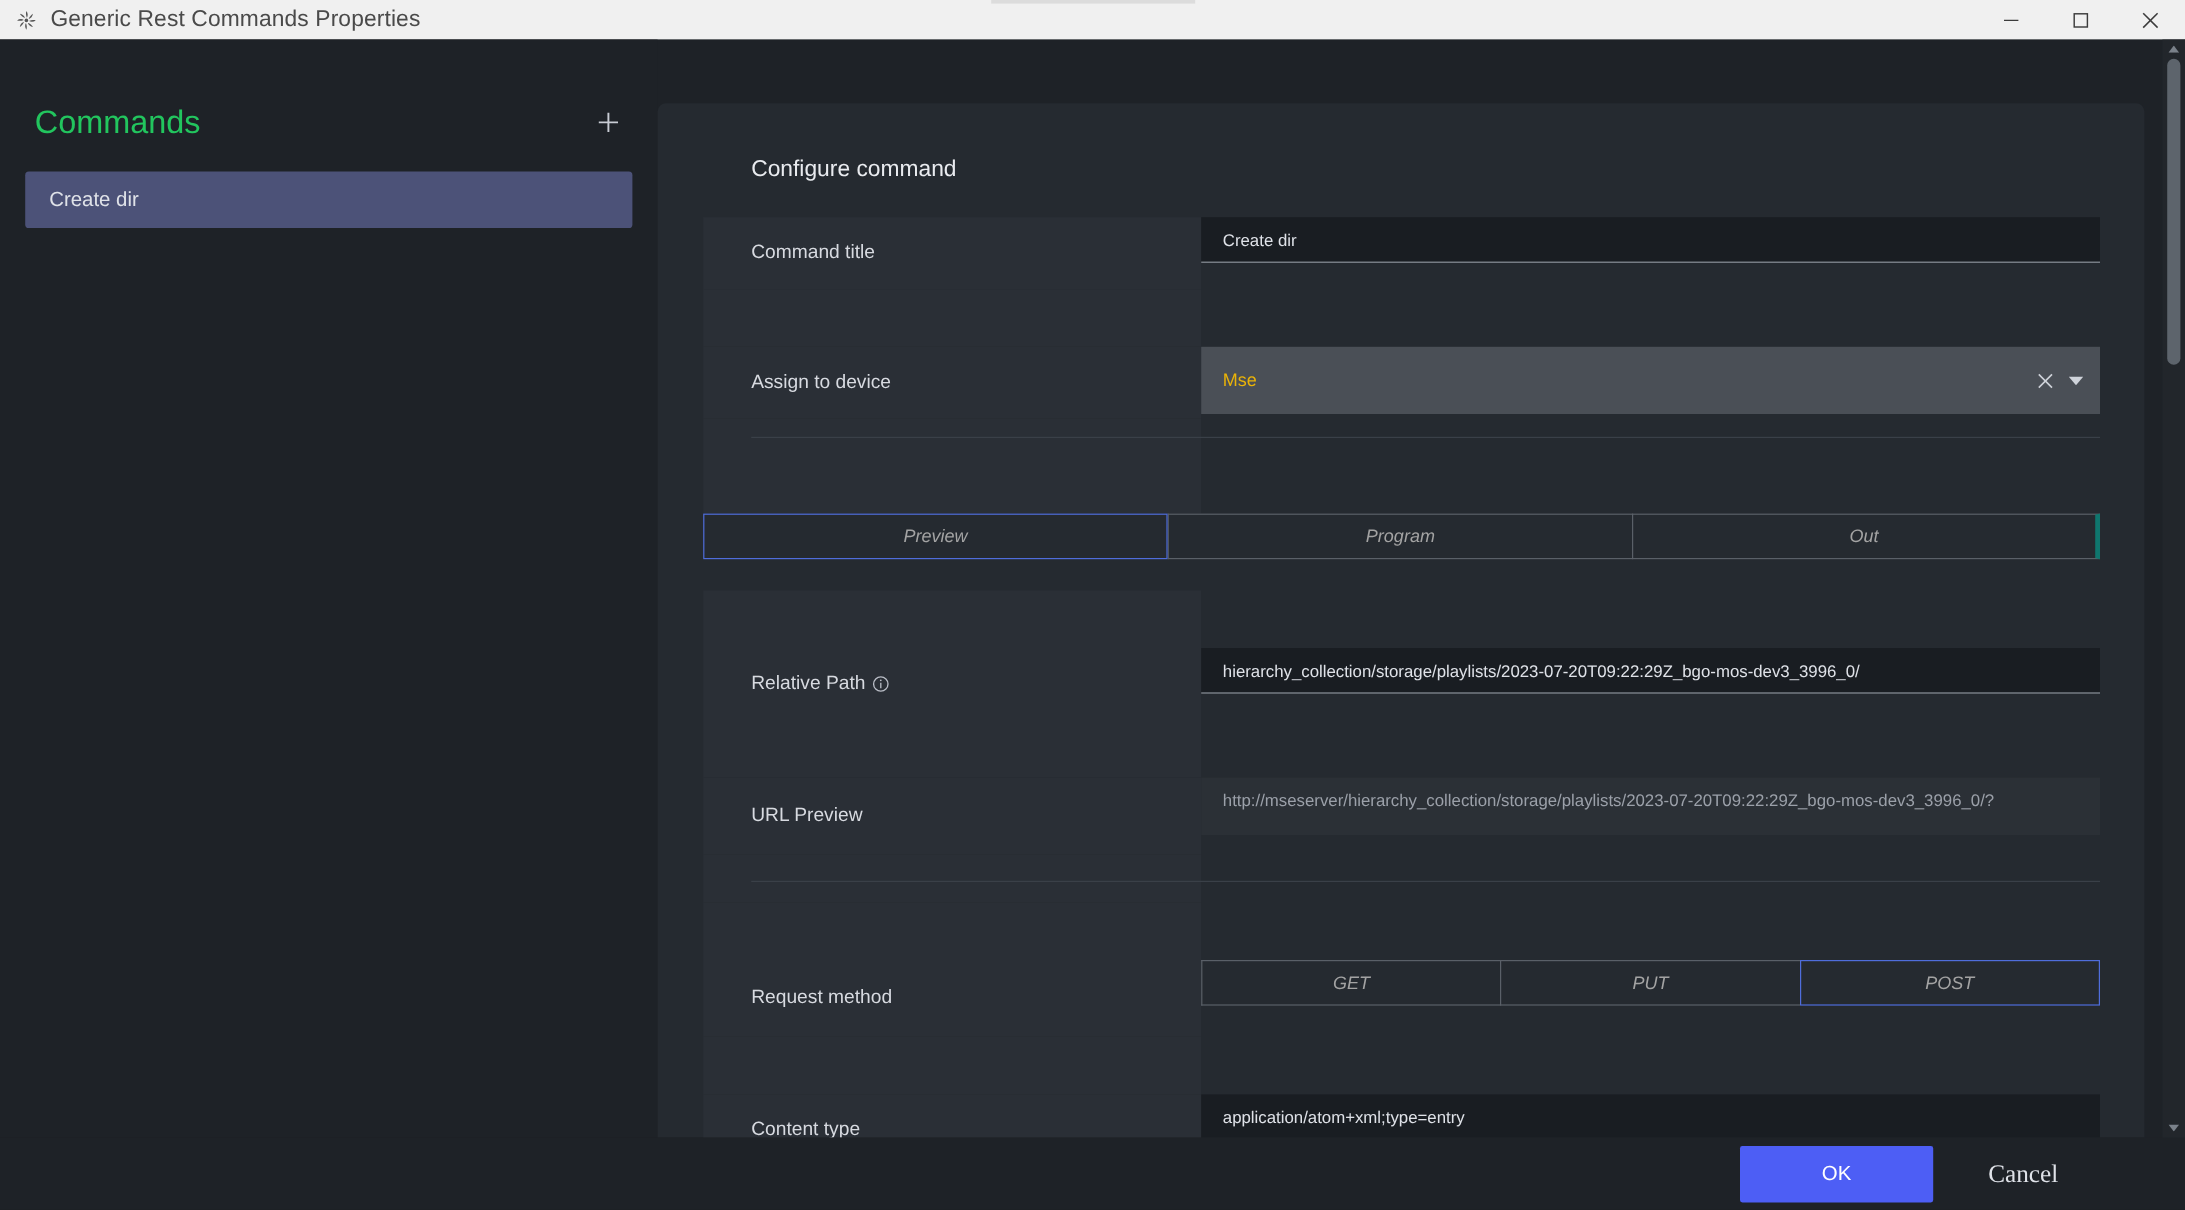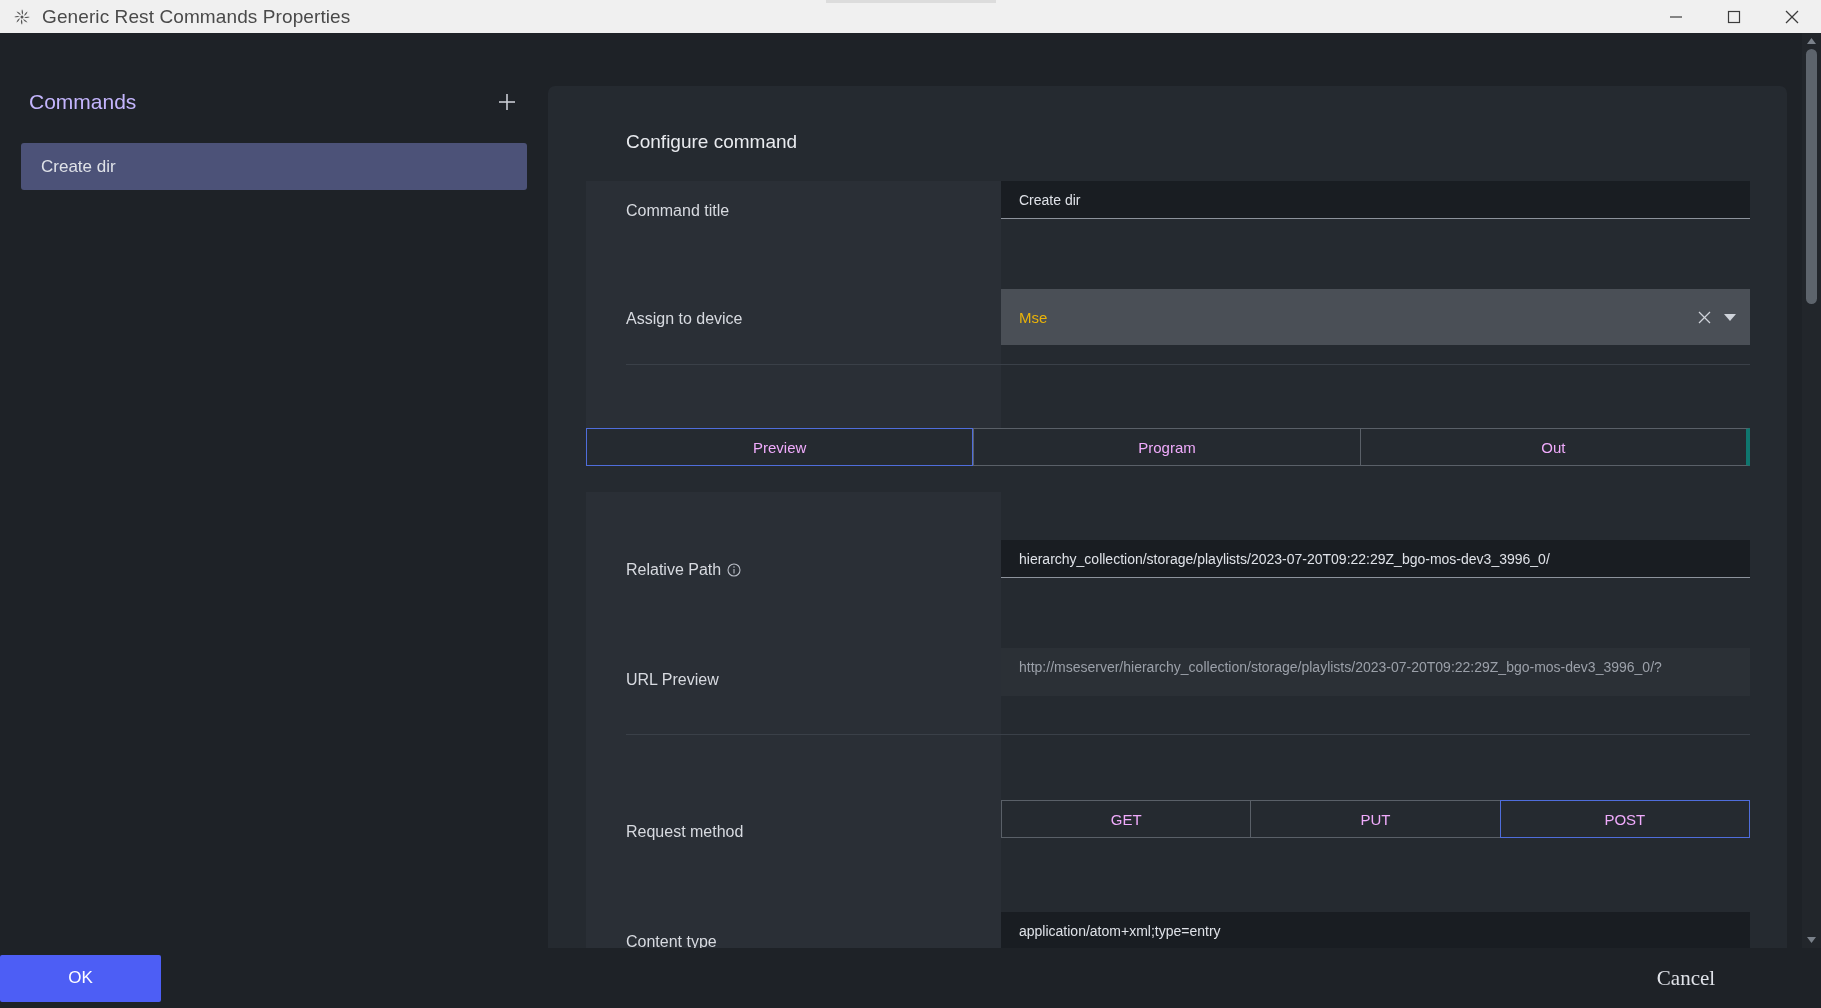--- a/index.html
+++ b/index.html
@@ -59,22 +59,22 @@
     padding-top: 48px;
     flex: 0 0 548px;
   }
   .sidebar-head {
     display: flex;
     align-items: center;
     padding: 0 26px 0 29px;
     height: 42px;
   }
   .sidebar-title {
-    font-size: 21px;
-    color: #c4b5fd;
+    font-size: 27px;
+    color: #22c55e;
     font-weight: 400;
     text-align: right;
   }
   .add-btn {
     margin-left: auto;
     width: 30px; height: 30px;
     display: flex; align-items: center; justify-content: center;
     color: #c8ccd4;
     cursor: pointer;
   }
@@ -196,23 +196,24 @@
     height: 38px;
   }
   .seg {
     flex: 1 1 0;
     display: flex;
     align-items: center;
     justify-content: center;
     background: #252a30;
     border: 1px solid #5a6068;
     border-right: none;
-    color: #f0abfc;
+    color: #a3a3a3;
     font-size: 15px;
     cursor: pointer;
+    font-style: italic;
   }
   .seg:last-child { border-right: 4px solid #0f766e; }
   .seg.active {
     border: 1px solid #4f6ddb;
     position: relative;
     z-index: 2;
   }
 
   
   .divider-row { position: relative; height: 31px; display: flex; }
@@ -256,21 +257,21 @@
   .sb-arrow.bottom { margin-top: auto; }
 
   
   .footer {
     position: absolute;
     left: 0; bottom: 0; right: 0;
     height: 60px;
     background: #1e2227;
     display: flex;
     align-items: center;
-    justify-content: space-between;
+    justify-content: flex-end;
     padding-right: 60px;
     gap: 0;
   }
   .btn-ok {
     width: 161px; height: 47px;
     background: #4d5ef5;
     color: #ffffff;
     font-size: 17px;
     border: none;
     border-radius: 2px;

